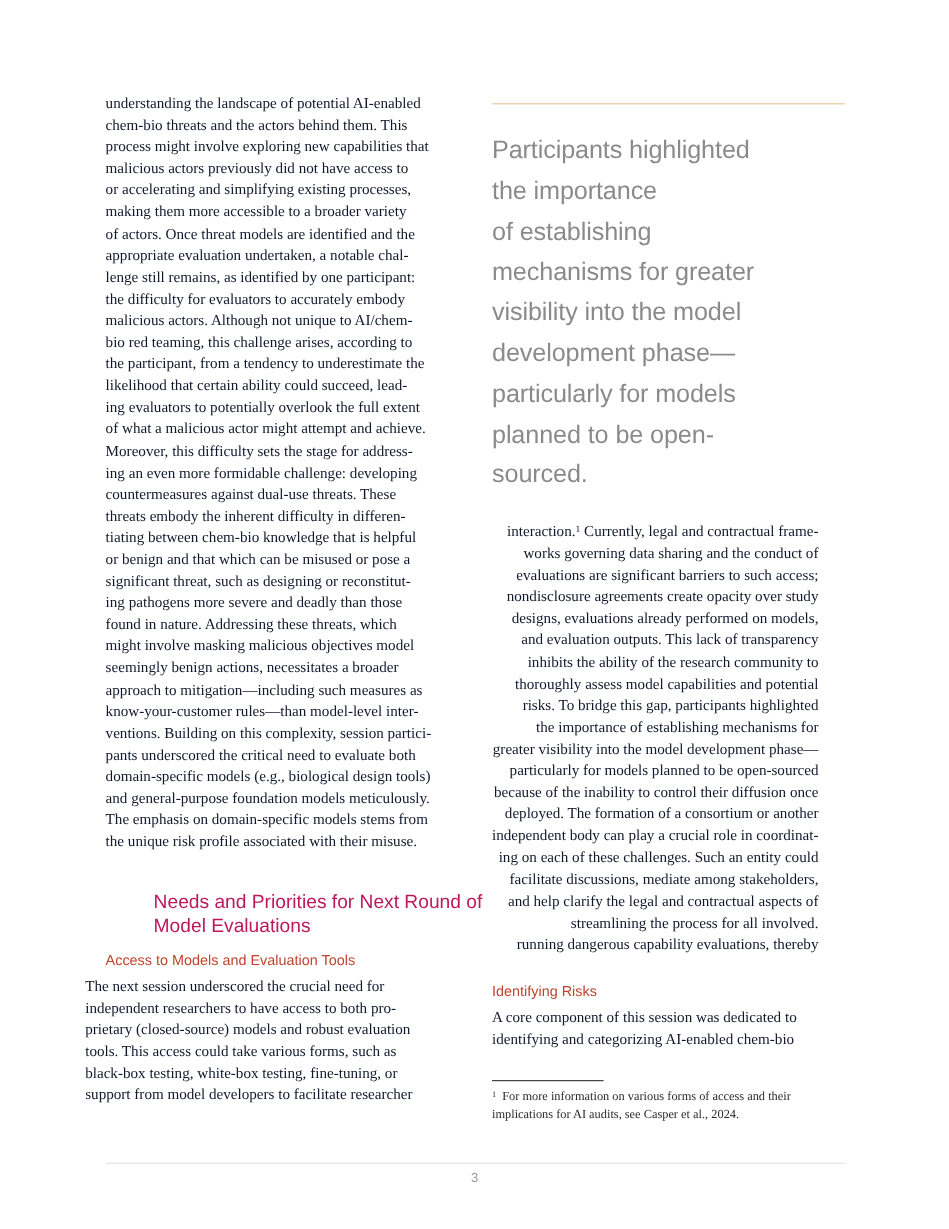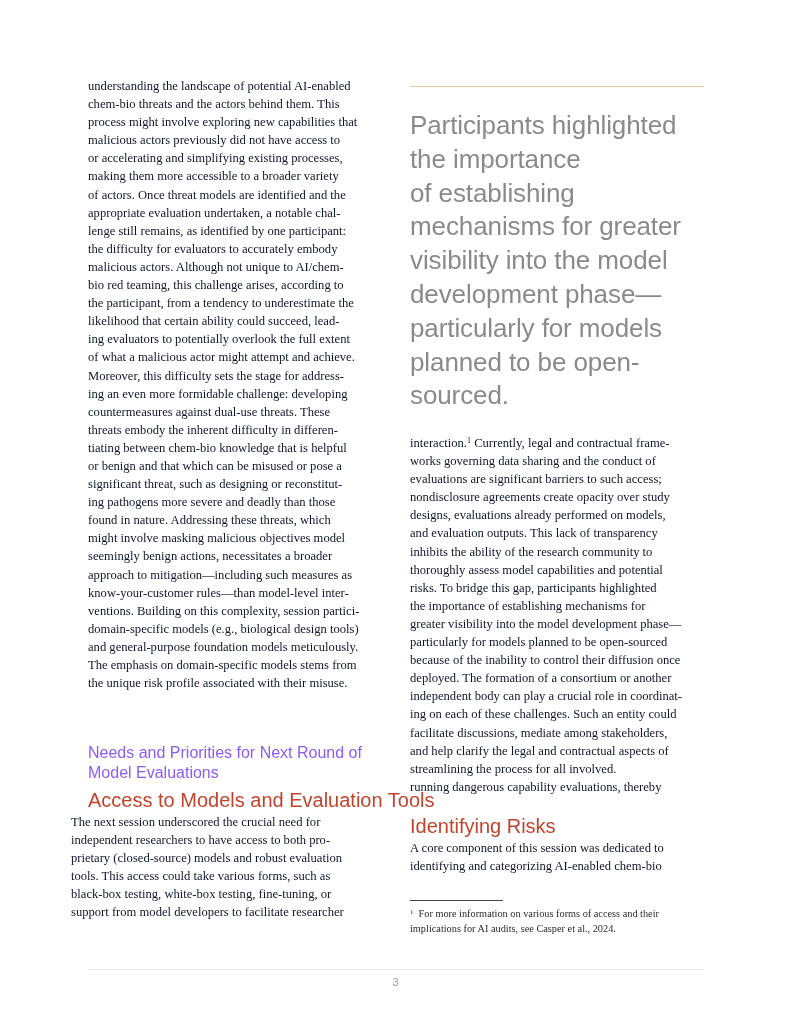--- a/index.html
+++ b/index.html
@@ -8,44 +8,45 @@
     font-family: "Liberation Serif", "DejaVu Serif", serif;
     font-size: 12.6px;
     line-height: 18.1px;
     color: #0f172a;
   }
   .line { display: block; white-space: nowrap; }
   #right-col { position: absolute; left: 410px; top: 86px; width: 294px; }
   .pull-rule { height: 1px; background: #e9c9a0; width: 294px; margin-bottom: 22px; }
   .pull-quote {
     font-family: "Liberation Sans", "DejaVu Sans", sans-serif;
-    font-size: 26px;
+    font-size: 21px;
     line-height: 33.8px;
     color: #8a8a8a;
     font-weight: 300;
     letter-spacing: -0.1px;
   }
   .h2 {
     font-family: "Liberation Sans", "DejaVu Sans", sans-serif;
     font-size: 16px;
     line-height: 20px;
-    color: #8b5cf6;
+    color: #be185d;
     font-weight: normal;
+    margin-left: 40px;
   }
   .h3 {
     font-family: "Liberation Sans", "DejaVu Sans", sans-serif;
-    font-size: 20px;
+    font-size: 12px;
     line-height: 18px;
     color: #c0442c;
   }
   #left-body-1 { position: absolute; left: 88px; top: 77px; }
   #left-h2 { position: absolute; left: 88px; top: 743px; }
   #left-h3 { position: absolute; left: 88px; top: 791px; }
   #left-body-2 { position: absolute; left: 71px; top: 813px; }
-  #right-body-1 { position: absolute; left: 410px; top: 434px; }
+  #right-body-1 { position: absolute; left: 410px; top: 434px; text-align: right; }
   #right-h3 { position: absolute; left: 410px; top: 817px; }
   #right-body-2 { position: absolute; left: 410px; top: 839px; }
   #fn-rule { position: absolute; left: 410px; top: 900px; width: 93px; height: 1px; background: #444; }
   #footnote {
     position: absolute; left: 410px; top: 905px;
     font-family: "Liberation Serif", "DejaVu Serif", serif;
     font-size: 10.3px; line-height: 15px; color: #2b2b2b;
   }
   #footnote sup { font-size: 7px; vertical-align: 3px; margin-right: 5px; }
   sup.fnref { font-size: 8px; vertical-align: 4px; line-height: 0; }
@@ -83,20 +84,21 @@
     <span class="line">tiating between chem-bio knowledge that is helpful</span>
     <span class="line">or benign and that which can be misused or pose a</span>
     <span class="line">significant threat, such as designing or reconstitut-</span>
     <span class="line">ing pathogens more severe and deadly than those</span>
     <span class="line">found in nature. Addressing these threats, which</span>
     <span class="line">might involve masking malicious objectives model</span>
     <span class="line">seemingly benign actions, necessitates a broader</span>
     <span class="line">approach to mitigation—including such measures as</span>
     <span class="line">know-your-customer rules—than model-level inter-</span>
     <span class="line">ventions. Building on this complexity, session partici-</span>
+    <span class="line">pants underscored the critical need to evaluate both</span>
     <span class="line">domain-specific models (e.g., biological design tools)</span>
     <span class="line">and general-purpose foundation models meticulously.</span>
     <span class="line">The emphasis on domain-specific models stems from</span>
     <span class="line">the unique risk profile associated with their misuse.</span>
   </div>
 
 <div id="left-h2" class="h2">
   <span class="line">Needs and Priorities for Next Round of</span>
   <span class="line">Model Evaluations</span>
 </div>

